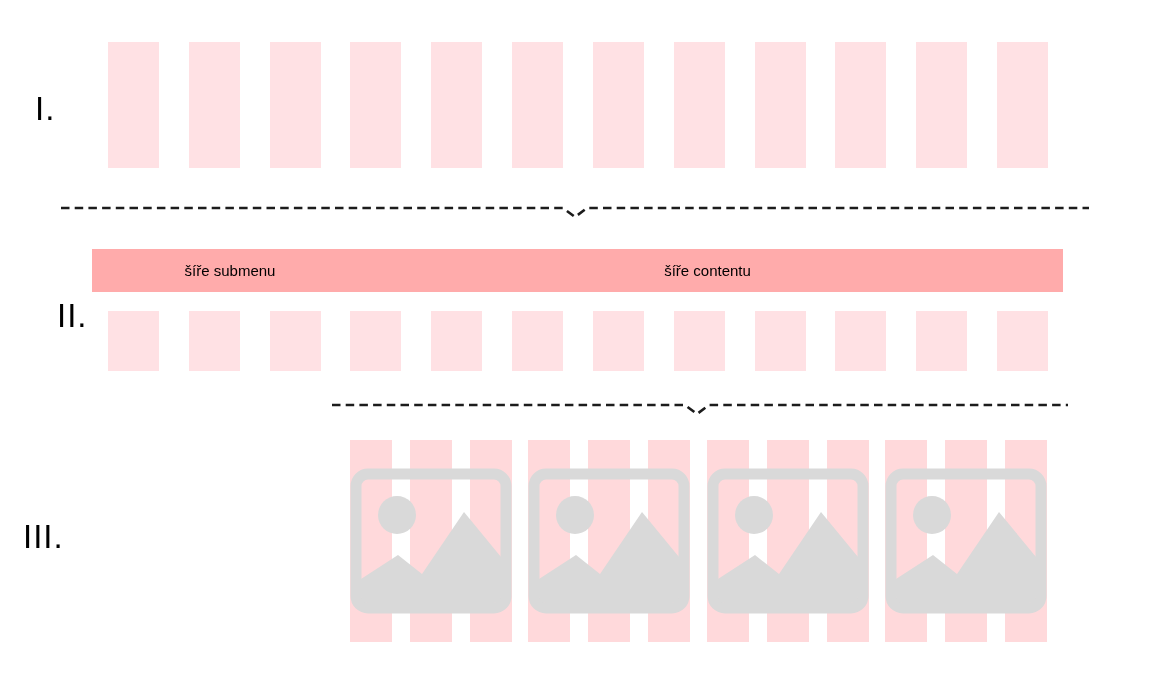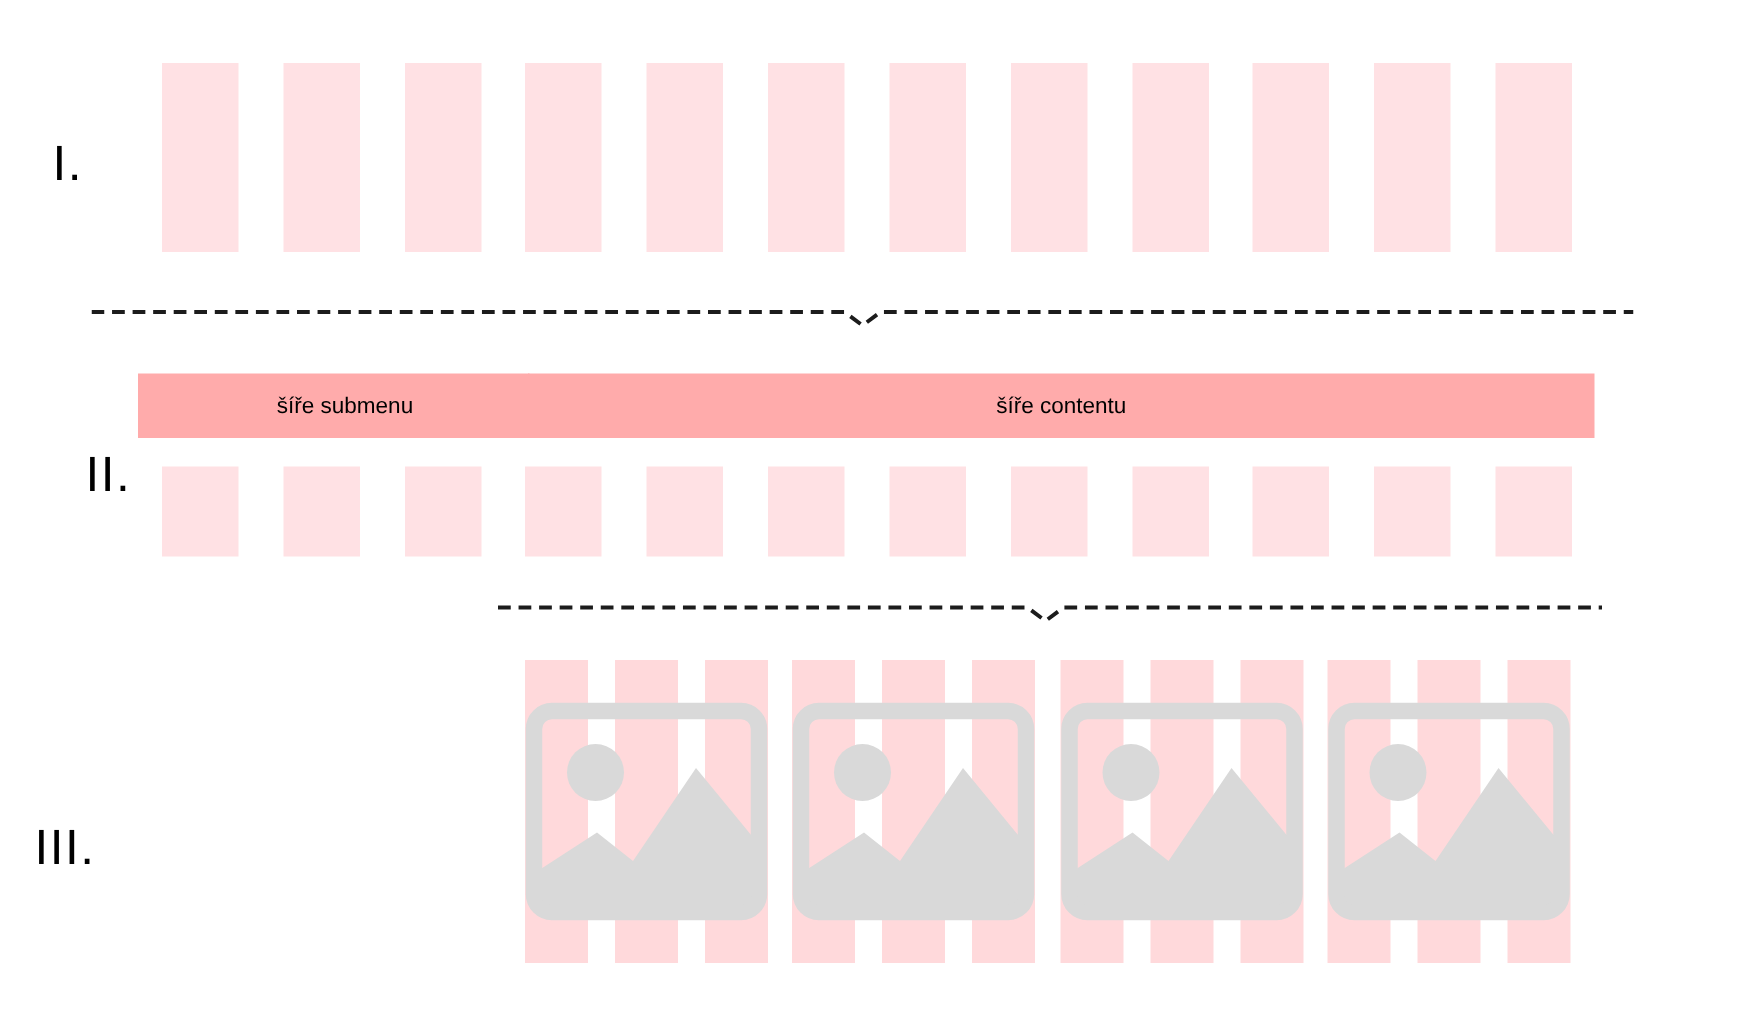--- a/index.html
+++ b/index.html
@@ -13,21 +13,21 @@
   }
   .section-label{
     position:absolute;
     font-size:33px;
     line-height:1;
     color:var(--text,#000);
     letter-spacing:1px;
   }
   #label-1{left:35px;top:92px;}
   #label-2{left:29px;top:299px;margin-left:28px;}
-  #label-3{left:23px;top:520px;margin-top:28px;}
+  #label-3{left:23px;top:520px;}
 
   .cols-row{
     position:absolute;
     left:108px;
     width:940px;
     display:flex;
     justify-content:space-between;
   }
   #row1{top:42px;height:126px;}
   #row2{top:311px;height:60px;}

